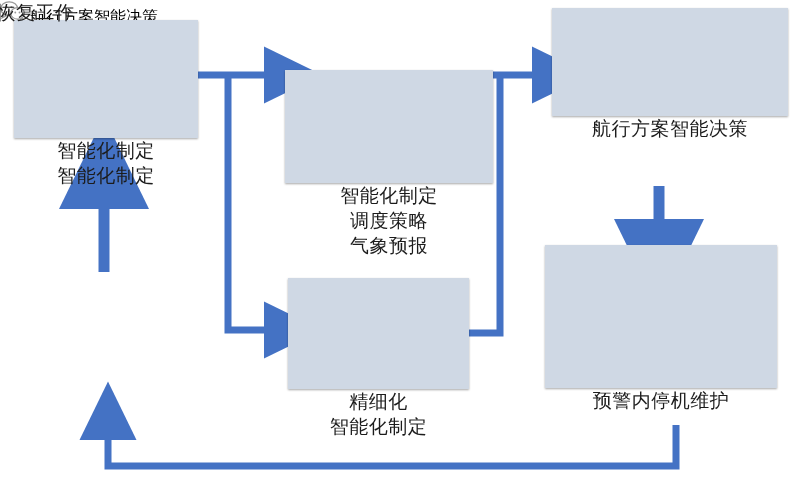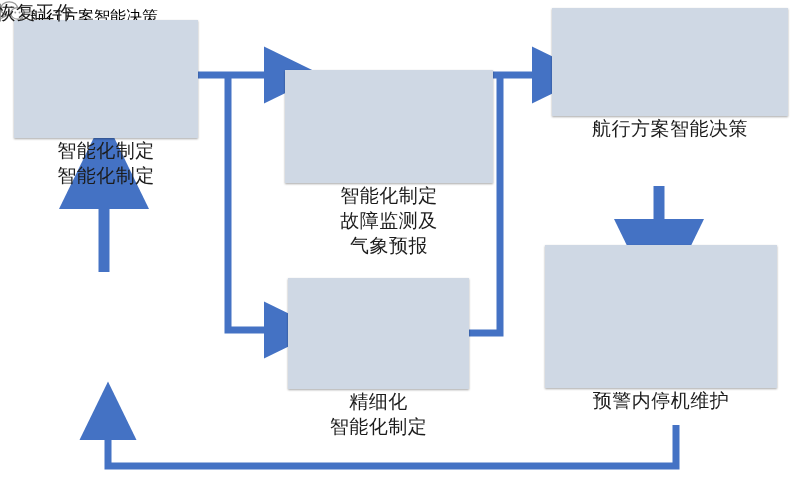--- a/index.html
+++ b/index.html
@@ -208,21 +208,21 @@
       <div class="redflag" style="left:12%;top:38%;"></div>
       <div class="redflag" style="left:18%;top:36%;"></div>
       <div class="redflag" style="left:40%;top:8%;"></div>
       <div class="redflag" style="left:46%;top:7%;"></div>
       <div class="redflag" style="left:62%;top:9%;"></div>
       <div class="redflag" style="left:72%;top:35%;background:#2a59a8;"></div>
       <div class="redflag" style="left:85%;top:37%;"></div>
     </div>
     <div class="capwrap">
       <div class="cap">智能化制定</div>
-      <div class="cap">故障监测及</div>
+      <div class="cap">调度策略</div>
       <div class="cap">气象预报</div>
     </div>
   </div>
 
   <div class="node" id="node-navigation">
     <div class="thumb">
       <div class="sky" id="n3-sky"></div>
       <div class="sea" id="n3-sea"></div>
       <div class="turbine-mast" id="n3-mast"></div>
       <div class="blade" id="n3-b1"></div>

